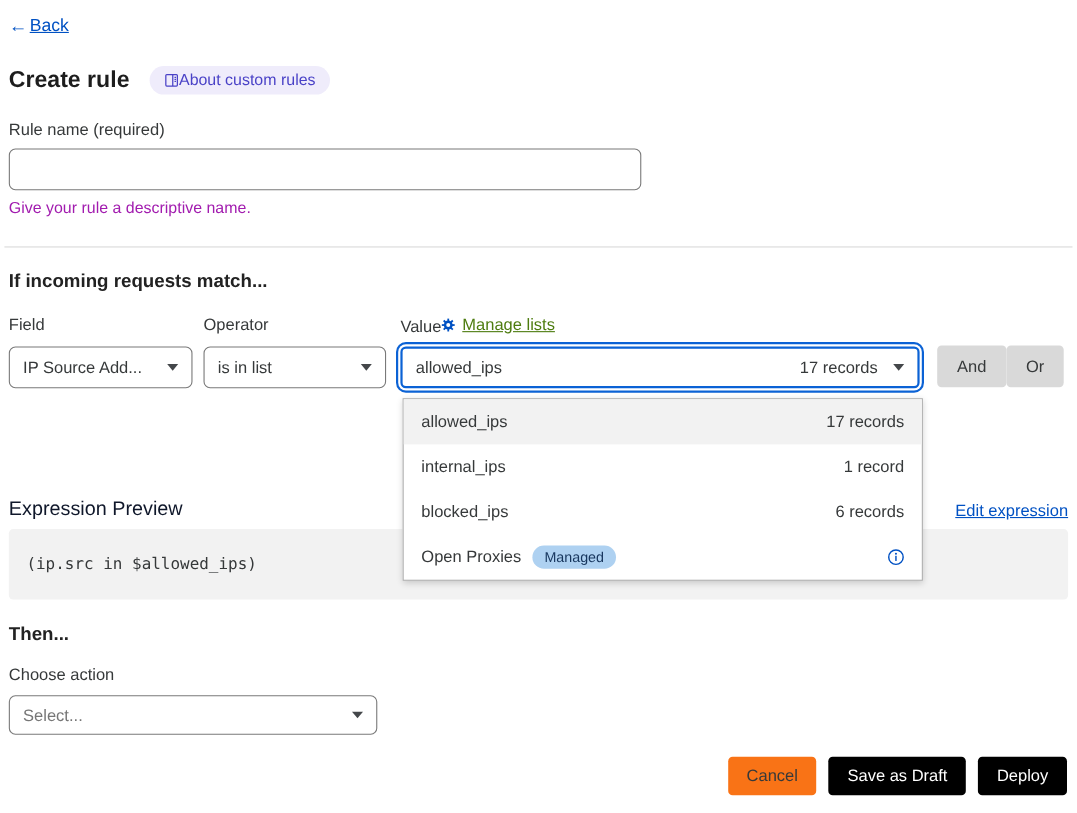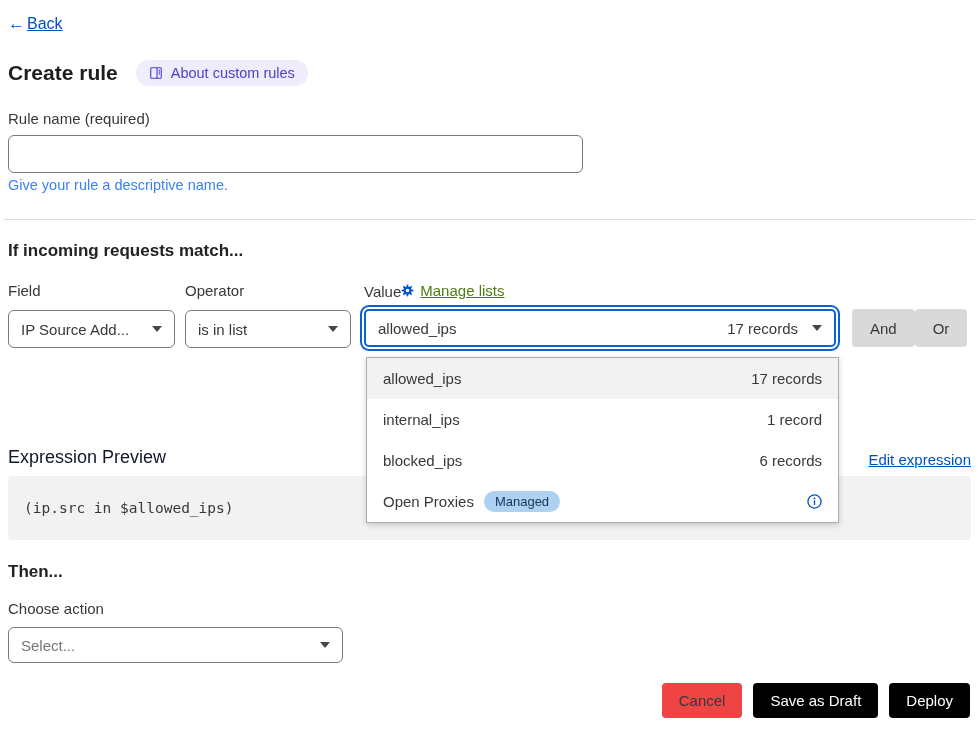--- a/index.html
+++ b/index.html
@@ -13,26 +13,26 @@
   .page { position:relative; width:979px; height:739px; padding:14px 8px 20px 8px; }
 
   
   .back-link { display:inline-flex; align-items:center; gap:2px; color:#0051c3; font-size:16px; text-decoration:none; cursor:pointer; margin-bottom:26px; }
   .back-link .arrow { text-decoration:none; font-size:17px; }
   .back-link .back-text { text-decoration:underline; }
 
   
   .title-row { display:flex; align-items:center; gap:18px; margin-bottom:24px; }
   h1.page-title { font-size:21px; font-weight:bold; color:#1d1d1d; }
-  .about-badge { display:inline-flex; align-items:center; gap:8px; background:#efecfb; color:#4a42c7; font-size:14.5px; padding:5px 13px; border-radius:14px; cursor:pointer; }
+  .about-badge { display:inline-flex; align-items:center; gap:0; background:#efecfb; color:#4a42c7; font-size:14.5px; padding:5px 13px; border-radius:14px; cursor:pointer; }
 
   
   .form-label { font-size:15px; color:#36393a; margin-bottom:8px; display:block; }
   .rule-name-input { width:575px; height:38px; border:1px solid #797979; border-radius:6px; font-size:15px; padding:0 12px; color:#36393a; font-family:"Liberation Sans",sans-serif; outline:none; display:block; }
-  .help-text { font-size:14.5px; color:#3b82f6; margin-top:4px; }
+  .help-text { font-size:14.5px; color:#a21caf; margin-top:9px; }
 
   hr.divider { border:none; border-top:1px solid #d9d9d9; margin:26px -4px 21px -4px; }
 
   h2.section-heading { font-size:17px; font-weight:bold; color:#222; margin-bottom:21px; }
 
   
   .cond-row { display:flex; align-items:flex-start; }
   .col { display:flex; flex-direction:column; }
   .col-field { width:167px; margin-right:10px;justify-content:center; }
   .col-operator { width:166px; margin-right:13px; }
@@ -72,21 +72,21 @@
   
   .then-section { margin-top:22px; }
   h2.then-heading { font-size:17px; font-weight:bold; color:#222; margin-bottom:18px; }
   .action-label { font-size:15px; color:#36393a; margin-bottom:10px; display:block; }
   .action-select { width:335px; height:36px; }
   .placeholder-text { color:#767676; }
 
   
   .footer { display:flex; justify-content:flex-end; gap:11px; margin-top:20px; padding-right:1px; }
   .btn { border:none; border-radius:4px; height:35px; font-size:15px; font-family:"Liberation Sans",sans-serif; padding:0 17px; cursor:pointer; }
-  .btn-cancel { background:#ef4444; color:#36393a; }
+  .btn-cancel { background:#f97316; color:#36393a; }
   .btn-blue { background:#000000; color:#fff; }
 
   .icon { display:inline-flex; align-items:center; justify-content:center; }
 </style>
 </head>
 <body>
 
 <div class="page">
 
   <a class="back-link">

